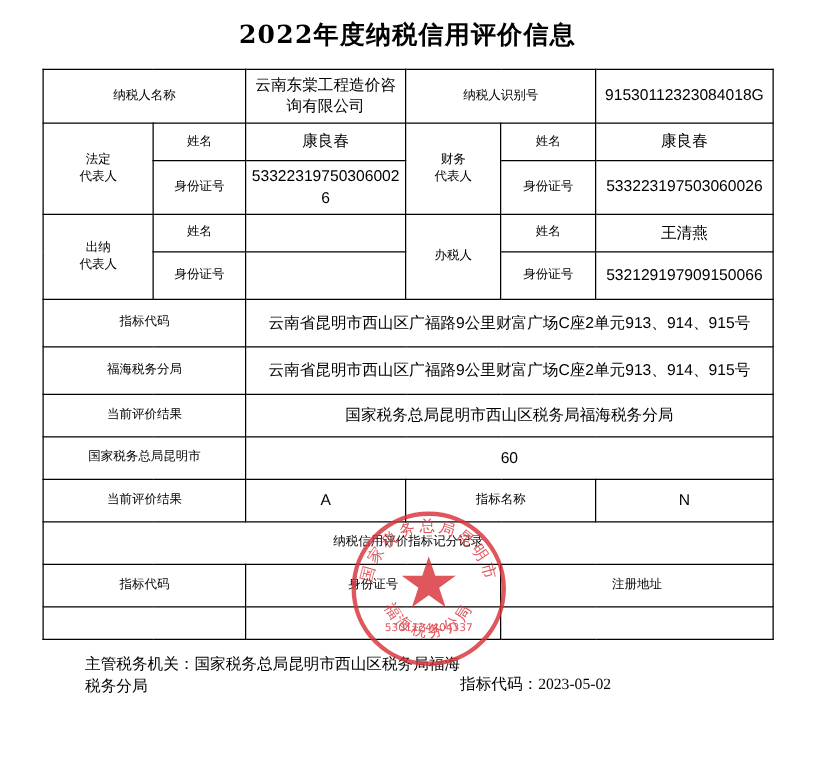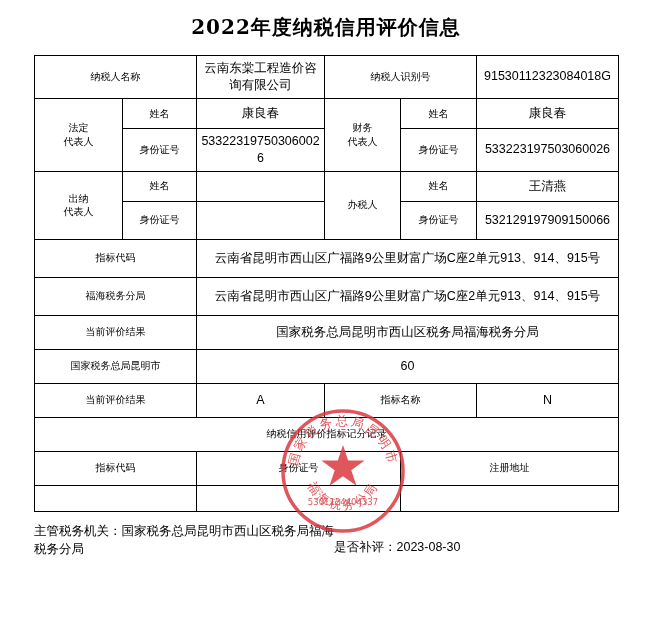--- a/index.html
+++ b/index.html
@@ -57,24 +57,25 @@
   .h34 { height: 34px; }
   .h30 { height: 30px; }
   .h26 { height: 26px; }
   .h38 { height: 38px; }
   .two-line {
     line-height: 1.3;
   }
   .footer {
     margin: 10px 34px 0 34px;
     display: flex;
-    justify-content: flex-start;
+    justify-content: flex-end;
     align-items: flex-start;
     font-size: 12.5px;
     line-height: 1.5;
+    font-family: Liberation Serif, serif;
   }
   .footer-left {
     width: 300px;
     text-align: left;
   }
   .footer-right {
     width: 250px;
     text-align: left;
     padding-top: 16px;
   }
@@ -218,17 +219,17 @@
         </g>
       </svg>
     </div>
   </div>
 
   <div class="footer">
     <div class="footer-left">
       <span>主管税务机关：</span><span>国家税务总局昆明市西山区税务局福海税务分局</span>
     </div>
     <div class="footer-right">
-      <span>是否补评：</span><span>2023-08-30</span>
+      <span>指标代码：</span><span>2023-05-02</span>
     </div>
   </div>
 
 </div>
 
 </body></html>

